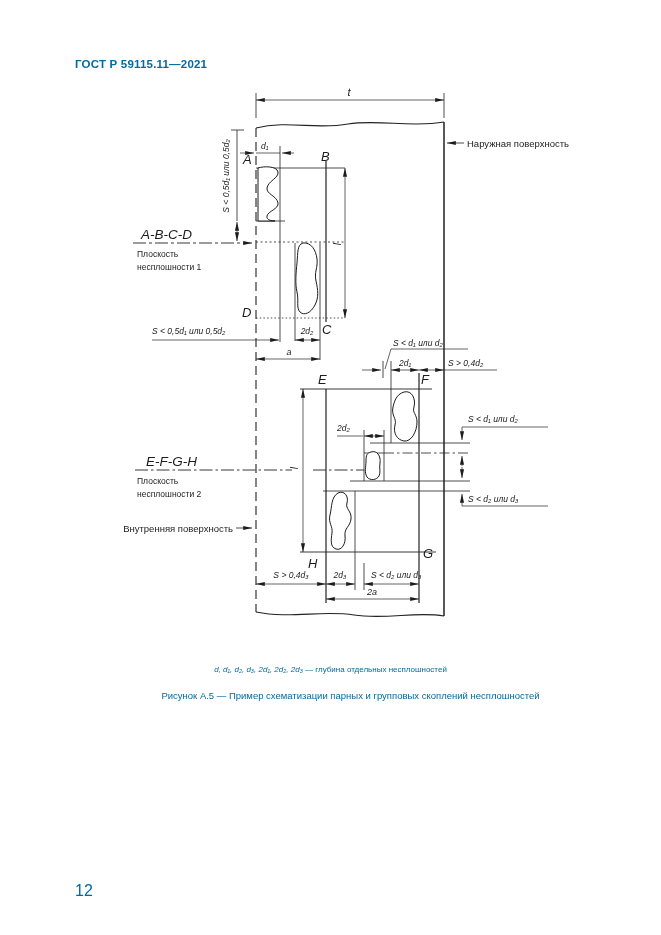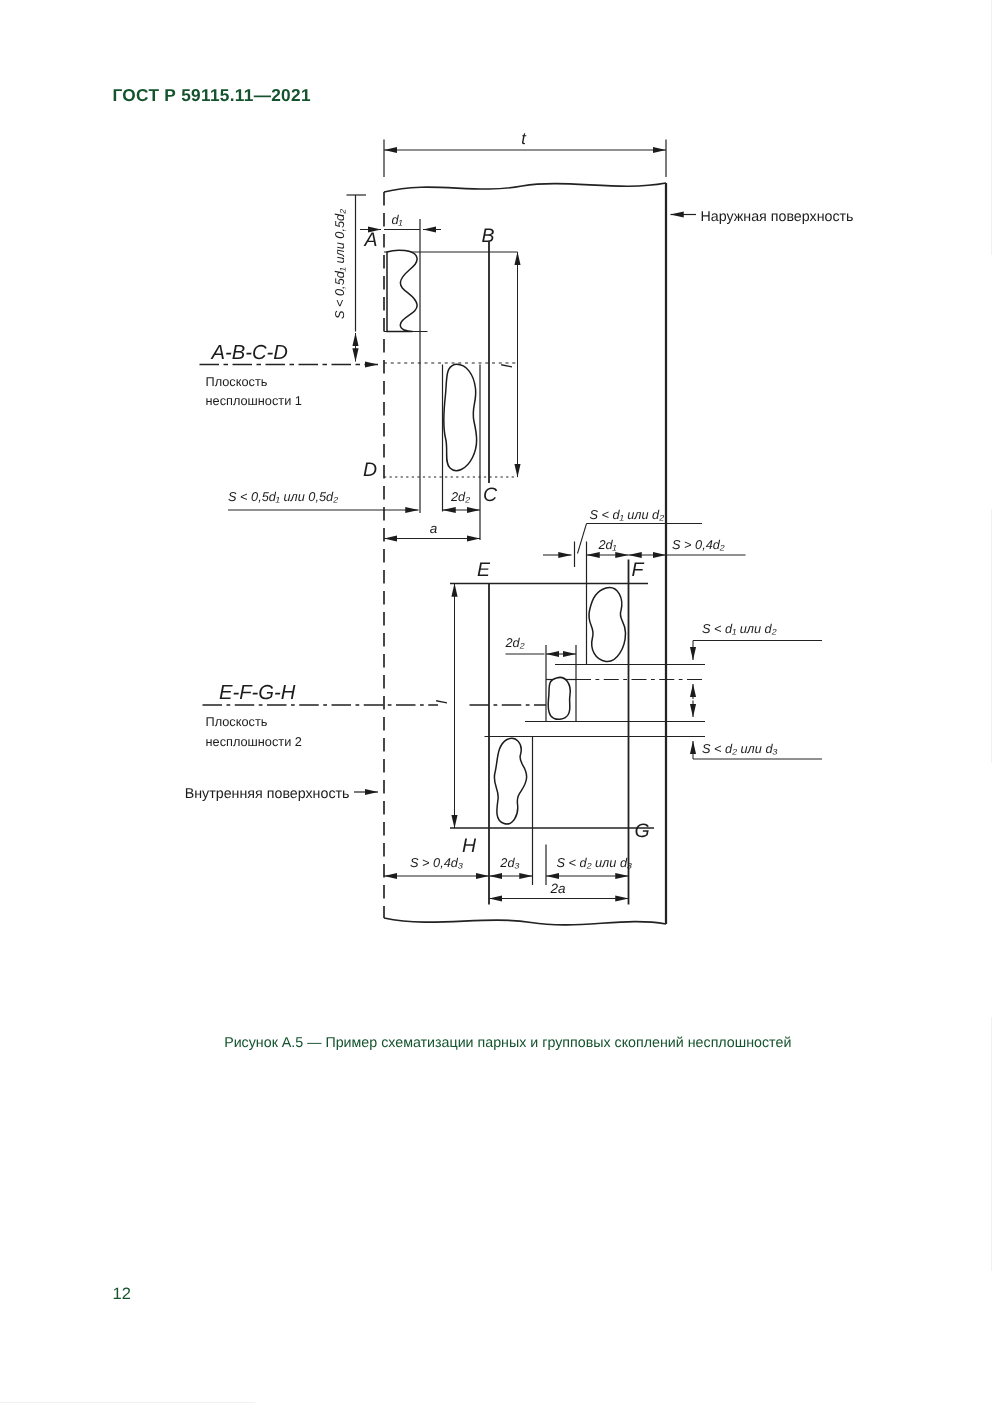--- a/index.html
+++ b/index.html
@@ -1,24 +1,24 @@
 <!DOCTYPE html>
 <html><head>
 <meta charset="utf-8">
 <style>
   html,body{margin:0;padding:0;background:#e8e8e8;}
   .page{
     position:relative;width:661px;height:935px;margin:0 auto;background:#ffffff;
-    font-family:"Liberation Sans","DejaVu Sans",sans-serif;color:#14532d;overflow:hidden;
+    font-family:"Liberation Sans","DejaVu Sans",sans-serif;color:#0369a1;overflow:hidden;
   }
   .hdr{position:absolute;left:75px;top:58px;font-size:11.5px;font-weight:bold;letter-spacing:.2px;}
-  .pagenum{position:absolute;left:75px;top:857px;font-size:11px;}
+  .pagenum{position:absolute;left:75px;top:882px;font-size:16px;}
   .note{position:absolute;left:105px;top:645px;width:520px;font-size:9px;white-space:nowrap;}
   .legend{position:absolute;left:0;top:665px;width:661px;text-align:center;font-size:8px;}
-  .caption{position:absolute;left:28px;top:690px;width:621px;text-align:center;font-size:9.5px;}
+  .caption{position:absolute;left:40px;top:690px;width:621px;text-align:center;font-size:9.5px;}
   .note i,.legend i,.caption i{font-style:italic;}
   svg{position:absolute;left:0;top:0;}
   svg text{fill:#1c1c1c;font-family:"Liberation Sans","DejaVu Sans",sans-serif;}
   .it{font-style:italic;}
   .pt{font-size:13px;}
   .plane{font-size:13.5px;}
   .dim{font-size:8.5px;}
   .small{font-size:8.5px;}
   .surf{font-size:9.5px;}
 </style>
@@ -170,18 +170,19 @@
     <text class="it dim" x="337" y="431">2d₂</text>
     <text class="it dim" x="468" y="502">S &lt; d₂ или d₃</text>
     <text class="surf" text-anchor="end" x="233" y="532">Внутренняя поверхность</text>
     <text class="it dim" text-anchor="middle" x="291" y="578">S &gt; 0,4d₃</text>
     <text class="it dim" text-anchor="middle" x="340" y="578">2d₃</text>
     <text class="it dim" x="371" y="578">S &lt; d₂ или d₃</text>
     <text class="it" font-size="9" text-anchor="middle" x="372" y="595">2a</text>
   </svg>
 
 
+  <div class="legend"><i>d, d₁, d₂, d₃, 2d₁, 2d₂, 2d₃</i> <span>— глубина отдельных несплошностей</span></div>
 
   <div class="caption">Рисунок А.5 — Пример схематизации парных и групповых скоплений несплошностей</div>
 
   <div class="pagenum">12</div>
 
 </div>
 
 </body></html>

